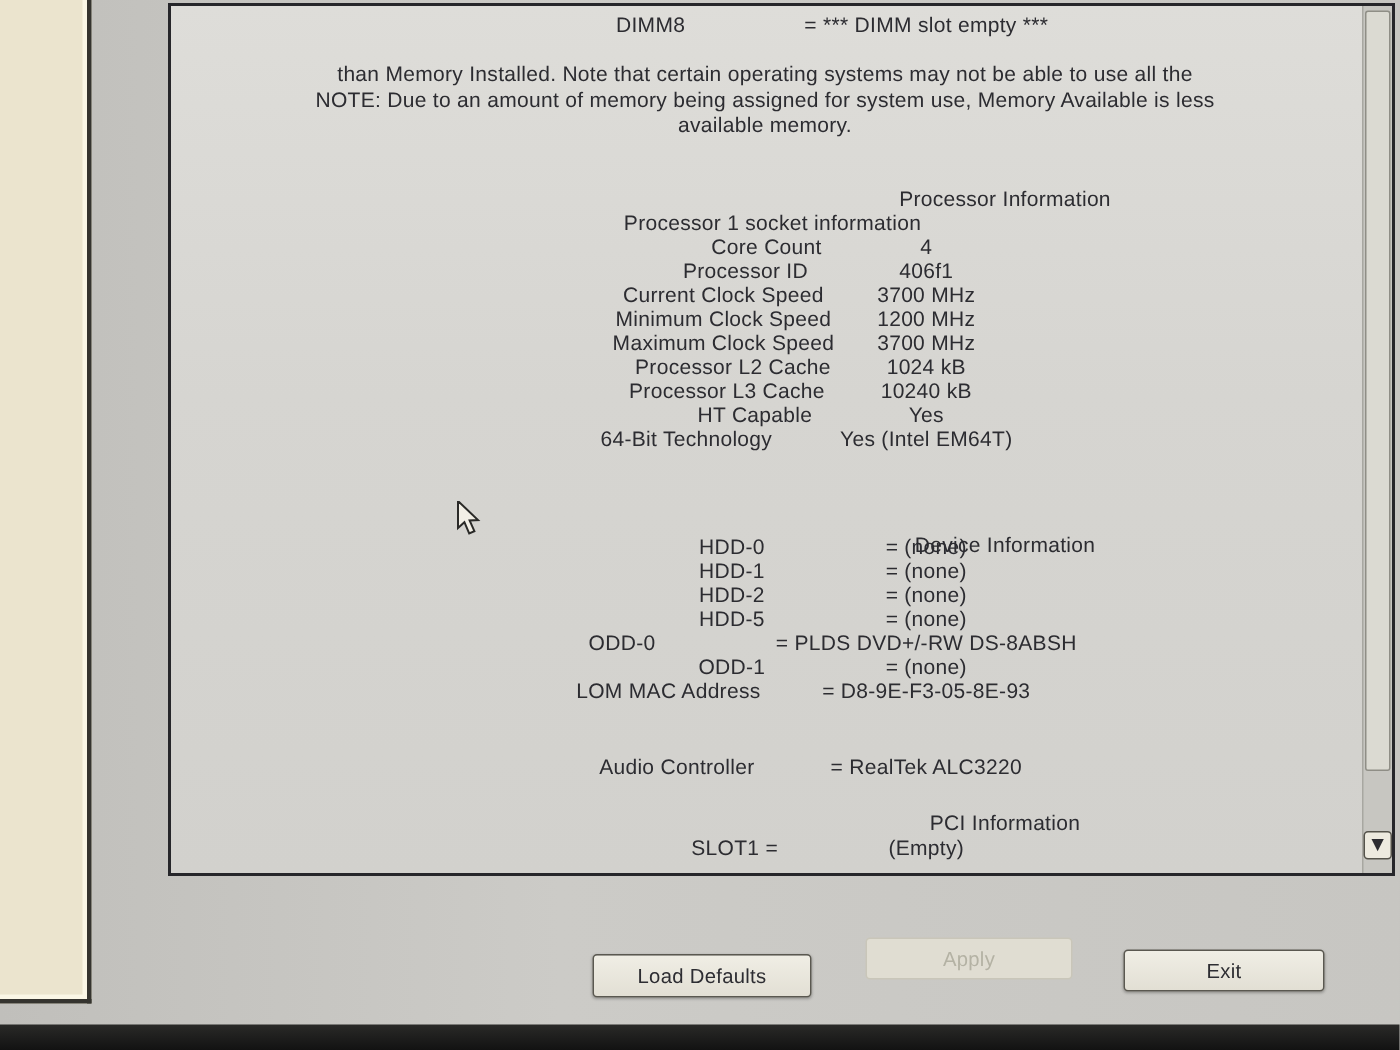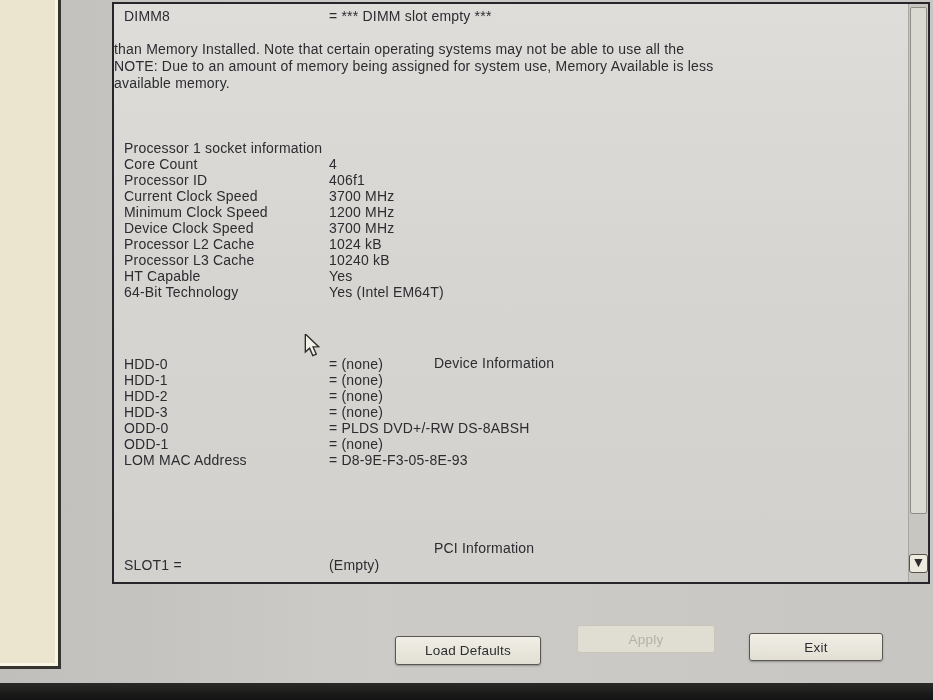--- a/index.html
+++ b/index.html
@@ -18,21 +18,21 @@
   }
   
   .panel{
     position:absolute;left:112px;top:2px;width:814px;height:578px;
     border:2px solid #26262a;
     background:linear-gradient(180deg,#deddd9 0%,#d6d5d1 45%,#d2d1cd 100%);
   }
   .kv-row{position:relative;height:16px;line-height:16px;white-space:nowrap;}
   .kv-row .k{display:inline-block;width:205px;padding-left:10px;vertical-align:top;}
   .kv-row .v{display:inline-block;vertical-align:top;}
-  .rows,.grp-hd,.note,.one-row{position:absolute;left:0;right:22px;}
+  .rows,.grp-hd,.note,.one-row{position:absolute;left:0;right:22px;text-align:center;}
   .panel, .panel *{color:#2c2c31;font-size:14px;letter-spacing:.2px;}
   .grp-hd{padding-left:320px;height:16px;line-height:16px;white-space:nowrap;}
   .note{white-space:nowrap;line-height:17px;}
   
   .sbar{position:absolute;top:0;right:0;width:19px;height:100%;background:#c7c6c1;border-left:1px solid #a8a7a1;}
   .sthumb{position:absolute;top:3px;left:1px;width:15px;height:505px;background:#dbdad2;border:1px solid #8f8e86;border-radius:2px;}
   .sdown{
     position:absolute;bottom:9px;left:0;width:17px;height:17px;
     background:#edeadf;border:1px solid #55534b;border-radius:3px;
     text-align:center;line-height:15px;font-size:8px;color:#1d1d1d;cursor:pointer;
@@ -67,44 +67,48 @@
     <div class="rows" style="top:4px">
         <div class="kv-row"><span class="k">DIMM8</span><span class="v">= *** DIMM slot empty ***</span></div>
       </div>
 
     <div class="note" style="top:37px">
       <div>than Memory Installed. Note that certain operating systems may not be able to use all the</div>
       <div>NOTE: Due to an amount of memory being assigned for system use, Memory Available is less</div>
       <div>available memory.</div>
     </div>
 
+    <div class="grp-hd" style="top:120px">Processor Information</div>
     <div class="rows" style="top:136px">
         <div class="kv-row"><span class="k">Processor 1 socket information</span><span class="v"></span></div>
         <div class="kv-row"><span class="k">Core Count</span><span class="v">4</span></div>
         <div class="kv-row"><span class="k">Processor ID</span><span class="v">406f1</span></div>
         <div class="kv-row"><span class="k">Current Clock Speed</span><span class="v">3700 MHz</span></div>
         <div class="kv-row"><span class="k">Minimum Clock Speed</span><span class="v">1200 MHz</span></div>
-        <div class="kv-row"><span class="k">Device Clock Speed</span><span class="v">3700 MHz</span></div>
+        <div class="kv-row"><span class="k">Maximum Clock Speed</span><span class="v">3700 MHz</span></div>
         <div class="kv-row"><span class="k">Processor L2 Cache</span><span class="v">1024 kB</span></div>
         <div class="kv-row"><span class="k">Processor L3 Cache</span><span class="v">10240 kB</span></div>
         <div class="kv-row"><span class="k">HT Capable</span><span class="v">Yes</span></div>
         <div class="kv-row"><span class="k">64-Bit Technology</span><span class="v">Yes (Intel EM64T)</span></div>
       </div>
 
     <div class="grp-hd" style="top:351px">Device Information</div>
     <div class="rows" style="top:352px">
         <div class="kv-row"><span class="k">HDD-0</span><span class="v">= (none)</span></div>
         <div class="kv-row"><span class="k">HDD-1</span><span class="v">= (none)</span></div>
         <div class="kv-row"><span class="k">HDD-2</span><span class="v">= (none)</span></div>
-        <div class="kv-row"><span class="k">HDD-3</span><span class="v">= (none)</span></div>
+        <div class="kv-row"><span class="k">HDD-5</span><span class="v">= (none)</span></div>
         <div class="kv-row"><span class="k">ODD-0</span><span class="v">= PLDS DVD+/-RW DS-8ABSH</span></div>
         <div class="kv-row"><span class="k">ODD-1</span><span class="v">= (none)</span></div>
         <div class="kv-row"><span class="k">LOM MAC Address</span><span class="v">= D8-9E-F3-05-8E-93</span></div>
       </div>
 
+    <div class="rows" style="top:499px">
+        <div class="kv-row"><span class="k">Audio Controller</span><span class="v">= RealTek ALC3220</span></div>
+      </div>
 
     <div class="grp-hd" style="top:536px">PCI Information</div>
     <div class="rows" style="top:553px">
         <div class="kv-row"><span class="k">SLOT1 =</span><span class="v">(Empty)</span></div>
       </div>
 
     <div class="sbar">
       <div class="sthumb"></div>
       <div class="sdown">
         <span>▼</span>

